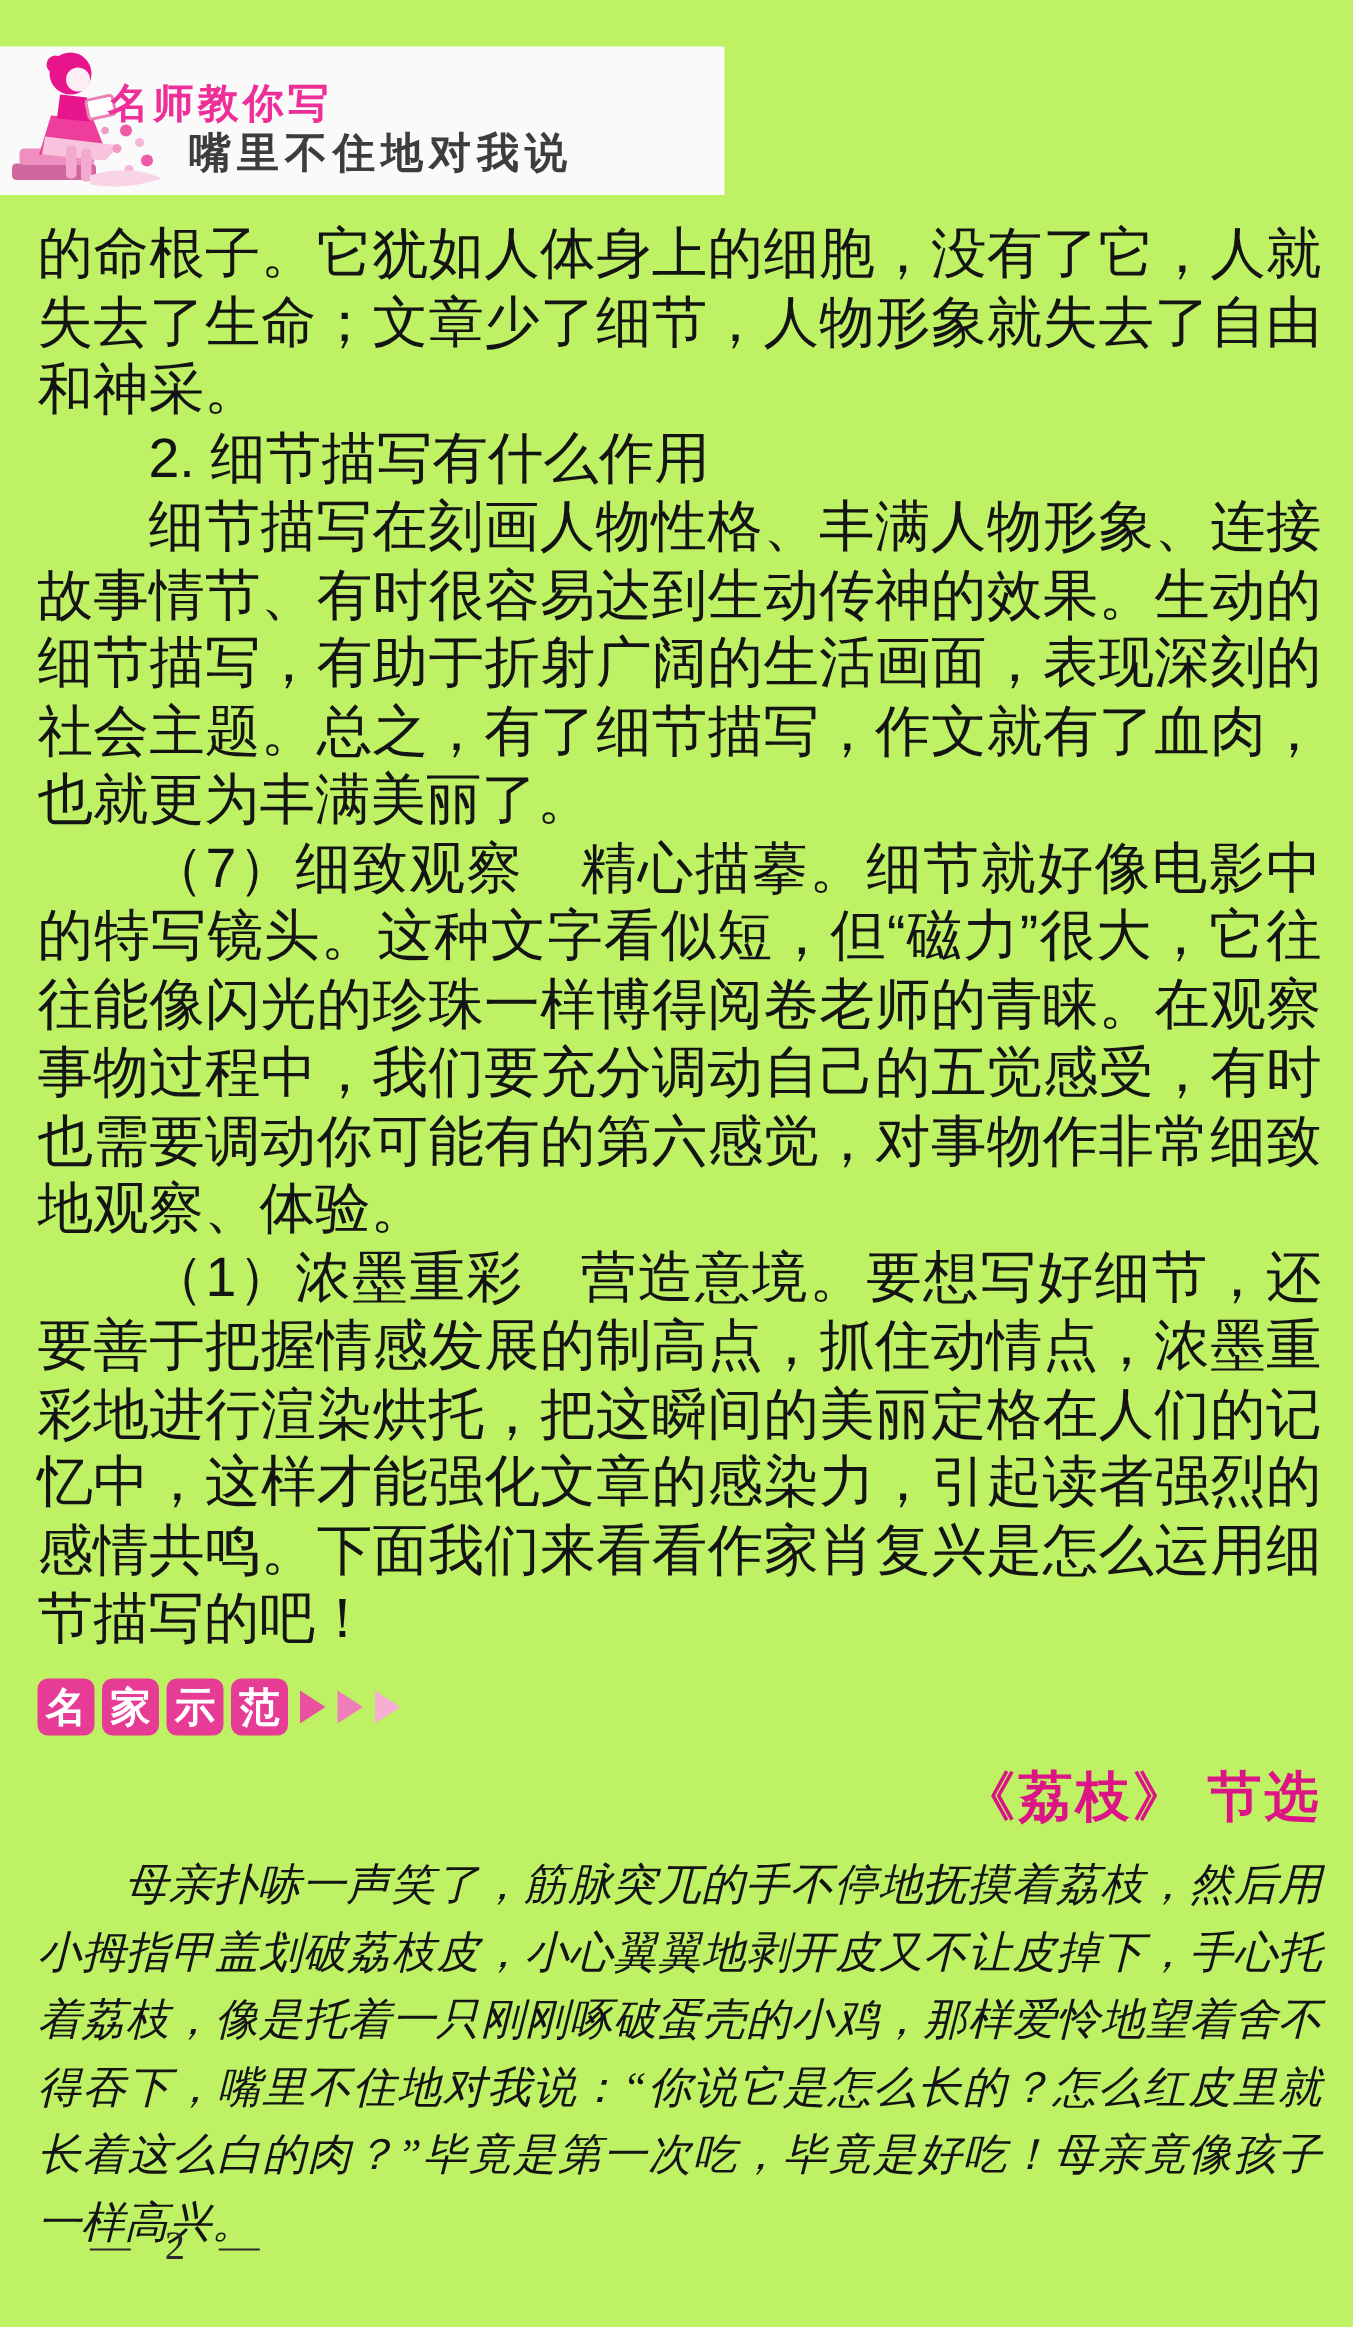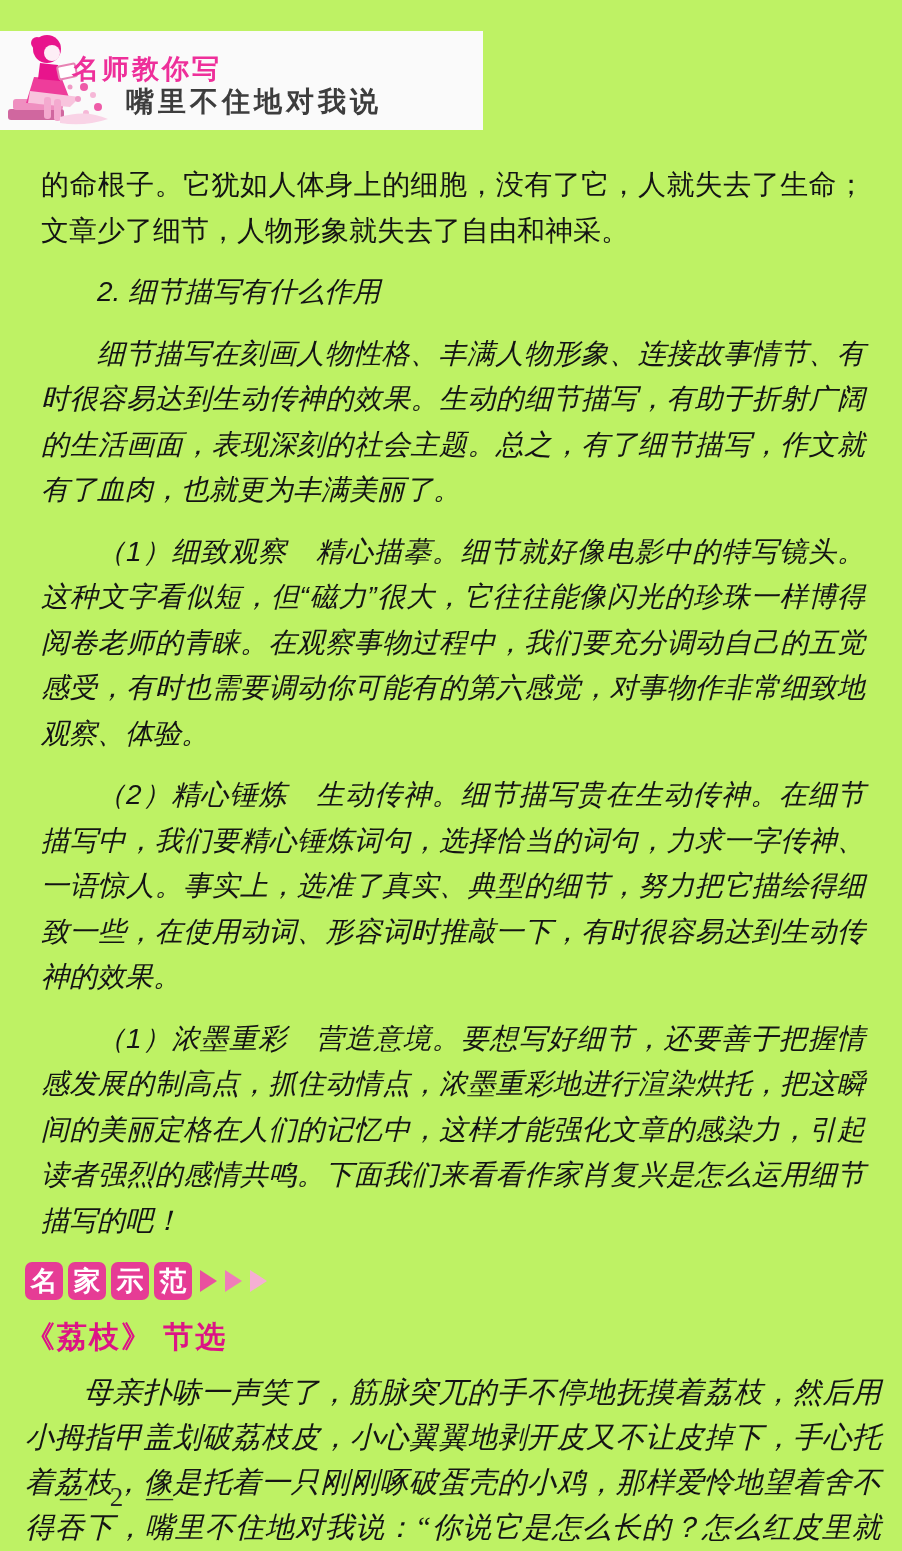--- a/index.html
+++ b/index.html
@@ -32,28 +32,28 @@
     letter-spacing: 4px; white-space: nowrap;
   }
 
   
   .content {
     position: absolute;
     left: 25px; top: 146px;
     width: 856px;
   }
   .para {
-    margin: 16px;
-    font-size: 28px;
+    margin: 0;
+    font-size: 37px;
     line-height: 45.5px;
     text-align: justify;
     font-weight: 500;
     color: #141414;
   }
-  .para.indent { text-indent: 2em; font-style: italic; }
+  .para.indent { text-indent: 2em; }
 
   
   .badge-row {
     display: flex; align-items: center; gap: 5px;
     margin-top: 14px; height: 44px;
   }
   .badge-sq {
     width: 38px; height: 38px;
     background: #e63c95;
     border-radius: 7px;
@@ -67,23 +67,23 @@
     border-bottom: 11px solid transparent;
     border-left: 17px solid #e9509f;
     margin-left: 3px;
   }
   .tri.t2 { border-left-color: #ef7db9; }
   .tri.t3 { border-left-color: #f5afd3; }
 
   
   .sec-title {
     margin-top: 14px;
-    text-align: left;
+    text-align: right;
     color: #dc1486;
-    font-size: 30px;
+    font-size: 36px;
     font-weight: bold;
     letter-spacing: 2px;
   }
   .excerpt {
     margin-top: 12px;
     font-size: 29px;
     line-height: 45px;
     text-align: justify;
     text-indent: 2em;
     font-style: italic;
@@ -136,22 +136,21 @@
       <path d="M60 92 Q86 84 108 94 Q84 102 60 98 Z" fill="#f9d3e6"></path>
     </svg>
     <div class="brand1">名师教你写</div>
     <div class="brand2">嘴里不住地对我说</div>
   </div>
 
   <div class="content">
     <p class="para">的命根子。它犹如人体身上的细胞，没有了它，人就失去了生命；文章少了细节，人物形象就失去了自由和神采。</p>
     <p class="para indent">2. 细节描写有什么作用</p>
     <p class="para indent">细节描写在刻画人物性格、丰满人物形象、连接故事情节、有时很容易达到生动传神的效果。生动的细节描写，有助于折射广阔的生活画面，表现深刻的社会主题。总之，有了细节描写，作文就有了血肉，也就更为丰满美丽了。</p>
-    <p class="para indent">（1）细致观察　精心描摹。细节就好像电影中的特写镜头。这种文字看似短，但“磁力”很大，它往往能像闪光的珍珠一样博得阅卷老师的青睐。在观察事物过程中，我们要充分调动自己的五觉感受，有时也需要调动你可能有的第六感觉，对事物作非常细致地观察、体验。</p>
-    <p class="para indent">（2）精心锤炼　生动传神。细节描写贵在生动传神。在细节描写中，我们要精心锤炼词句，选择恰当的词句，力求一字传神、一语惊人。事实上，选准了真实、典型的细节，努力把它描绘得细致一些，在使用动词、形容词时推敲一下，有时很容易达到生动传神的效果。</p>
+    <p class="para indent">（7）细致观察　精心描摹。细节就好像电影中的特写镜头。这种文字看似短，但“磁力”很大，它往往能像闪光的珍珠一样博得阅卷老师的青睐。在观察事物过程中，我们要充分调动自己的五觉感受，有时也需要调动你可能有的第六感觉，对事物作非常细致地观察、体验。</p>
     <p class="para indent">（1）浓墨重彩　营造意境。要想写好细节，还要善于把握情感发展的制高点，抓住动情点，浓墨重彩地进行渲染烘托，把这瞬间的美丽定格在人们的记忆中，这样才能强化文章的感染力，引起读者强烈的感情共鸣。下面我们来看看作家肖复兴是怎么运用细节描写的吧！</p>
 
     <div class="badge-row">
       <div class="badge-sq">名</div>
       <div class="badge-sq">家</div>
       <div class="badge-sq">示</div>
       <div class="badge-sq">范</div>
       <div class="tri t1"></div>
       <div class="tri t2"></div>
       <div class="tri t3"></div>

